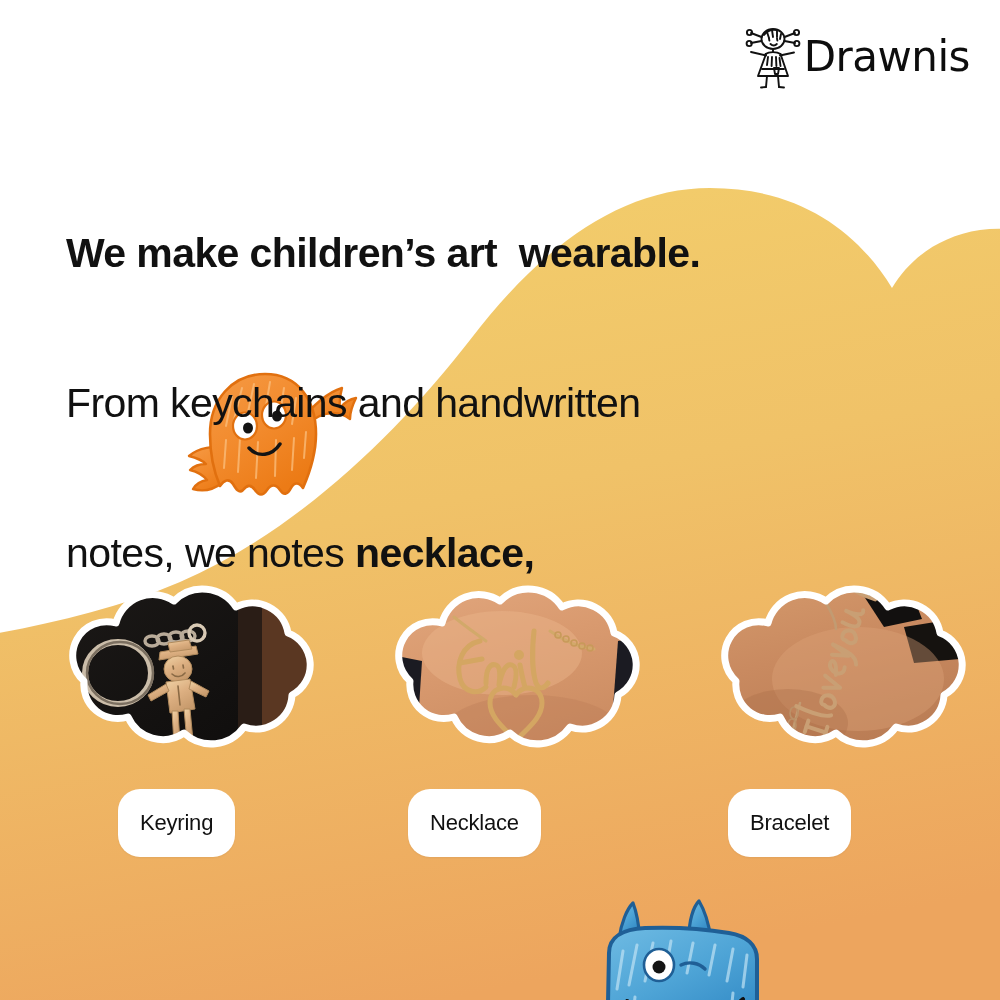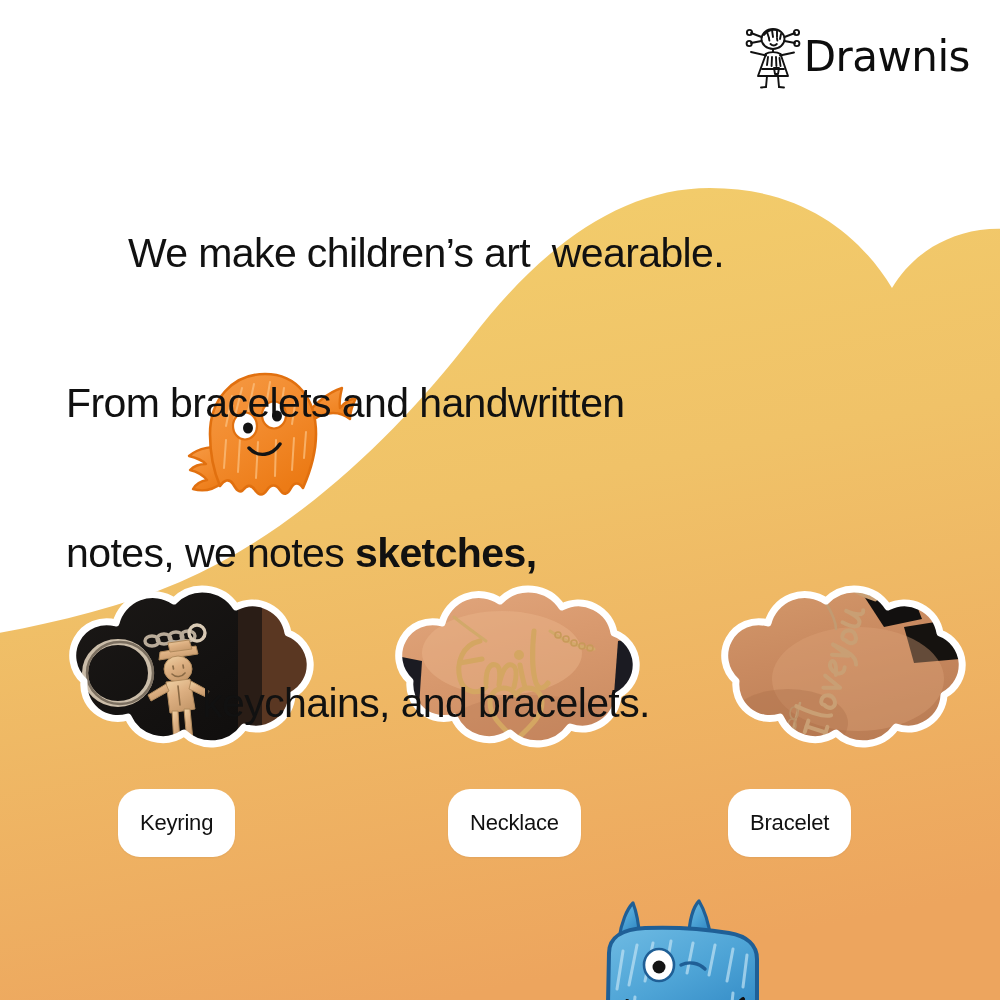--- a/index.html
+++ b/index.html
@@ -64,21 +64,21 @@
     letter-spacing: -0.6px;
     font-weight: 400;
     white-space: pre-wrap;
   }
   .headline .hl-line {
     display: block;
   }
   .headline b, .headline strong {
     font-weight: 700;
   }
-  .hl-strong { font-weight: 400; text-align: center; }
+  .hl-strong { font-weight: 700; }
 
   
   .doodle-ghost {
     position: absolute;
     left: 170px;
     top: 362px;
     width: 190px;
     height: 155px;
     z-index: 22;
   }
@@ -128,21 +128,21 @@
     align-items: center;
     justify-content: center;
     padding: 12px 22px;
     color: #111111;
     font-size: 22px;
     letter-spacing: -0.2px;
     white-space: nowrap;
     box-shadow: 0 1px 2px rgba(0,0,0,0.05);
   }
   .pill-a { left: 118px; }
-  .pill-b { left: 448px; }
+  .pill-b { left: 408px; }
   .pill-c { left: 728px; }
 </style>
 </head>
 <body>
 
 <div id="stage">
 
   <svg class="bg-svg" viewBox="0 0 1000 1000" aria-hidden="true">
     <defs>
       <linearGradient id="blobGrad" x1="0" y1="0" x2="0.25" y2="1">
@@ -208,23 +208,22 @@
 
         <path d="M24 63 L19 63.5"></path>
         <path d="M37 63 L42 63.5"></path>
       </g>
     </svg>
     <span class="brand-name">Drawnis</span>
   </div>
 
   <div class="headline">
     <span class="hl-line hl-strong">We make children’s art  wearable.</span>
-    <span class="hl-line">From bracelets and handwritten</span>
-    <span class="hl-line"><span>notes, we notes </span><b>sketches,</b></span>
-    <span class="hl-line hl-strong">keychains, and bracelets.</span>
+    <span class="hl-line">From keychains and handwritten</span>
+    <span class="hl-line"><span>notes, we notes </span><b>necklace,</b></span>
   </div>
 
   <svg class="doodle-ghost" viewBox="0 0 190 155" aria-hidden="true">
     <defs>
       <linearGradient id="ghostFill" x1="0" y1="0" x2="0.6" y2="1">
         <stop offset="0%" stop-color="#F59A45"></stop>
         <stop offset="55%" stop-color="#F28A2C"></stop>
         <stop offset="100%" stop-color="#EC7B16"></stop>
       </linearGradient>
     </defs>

